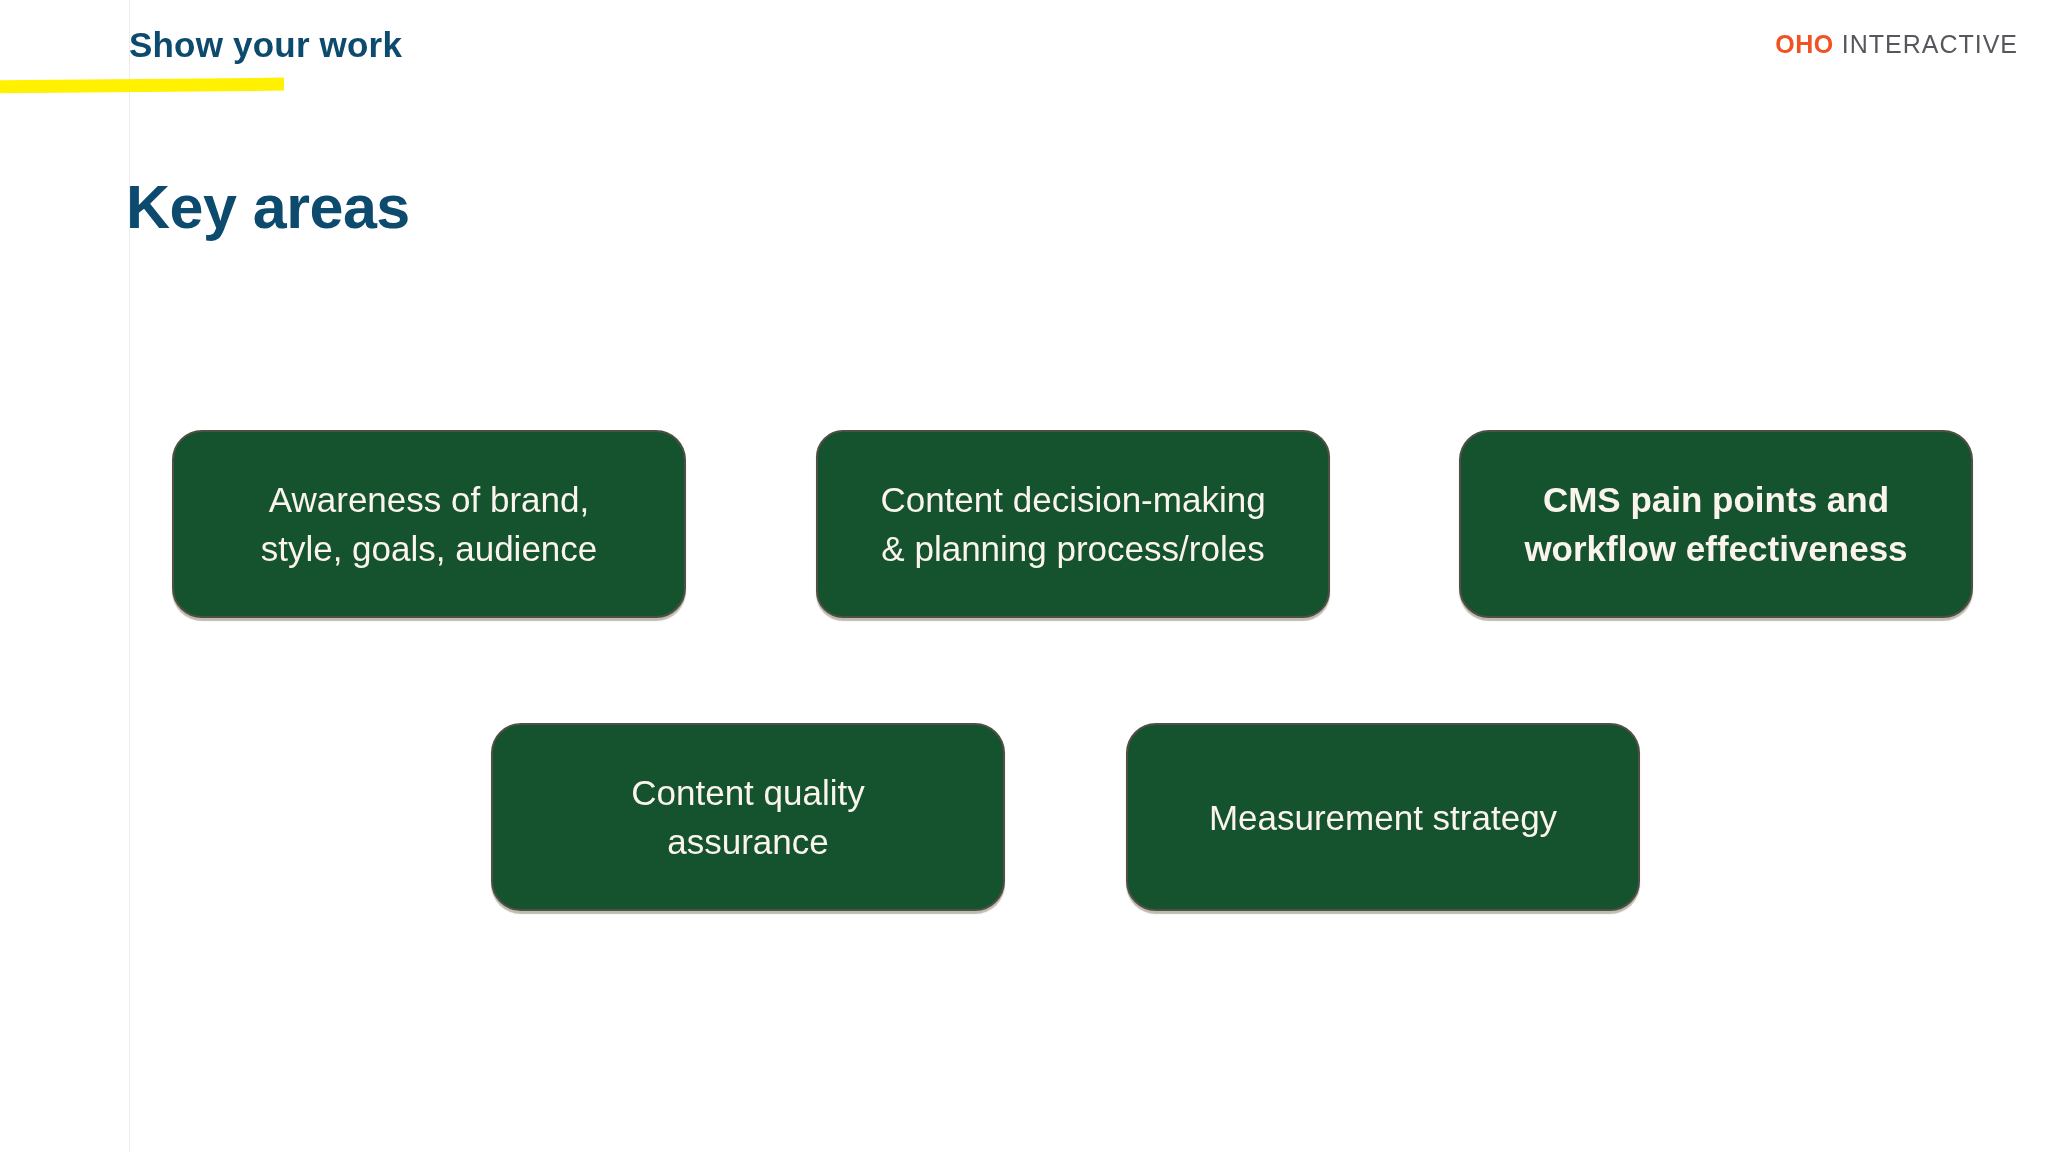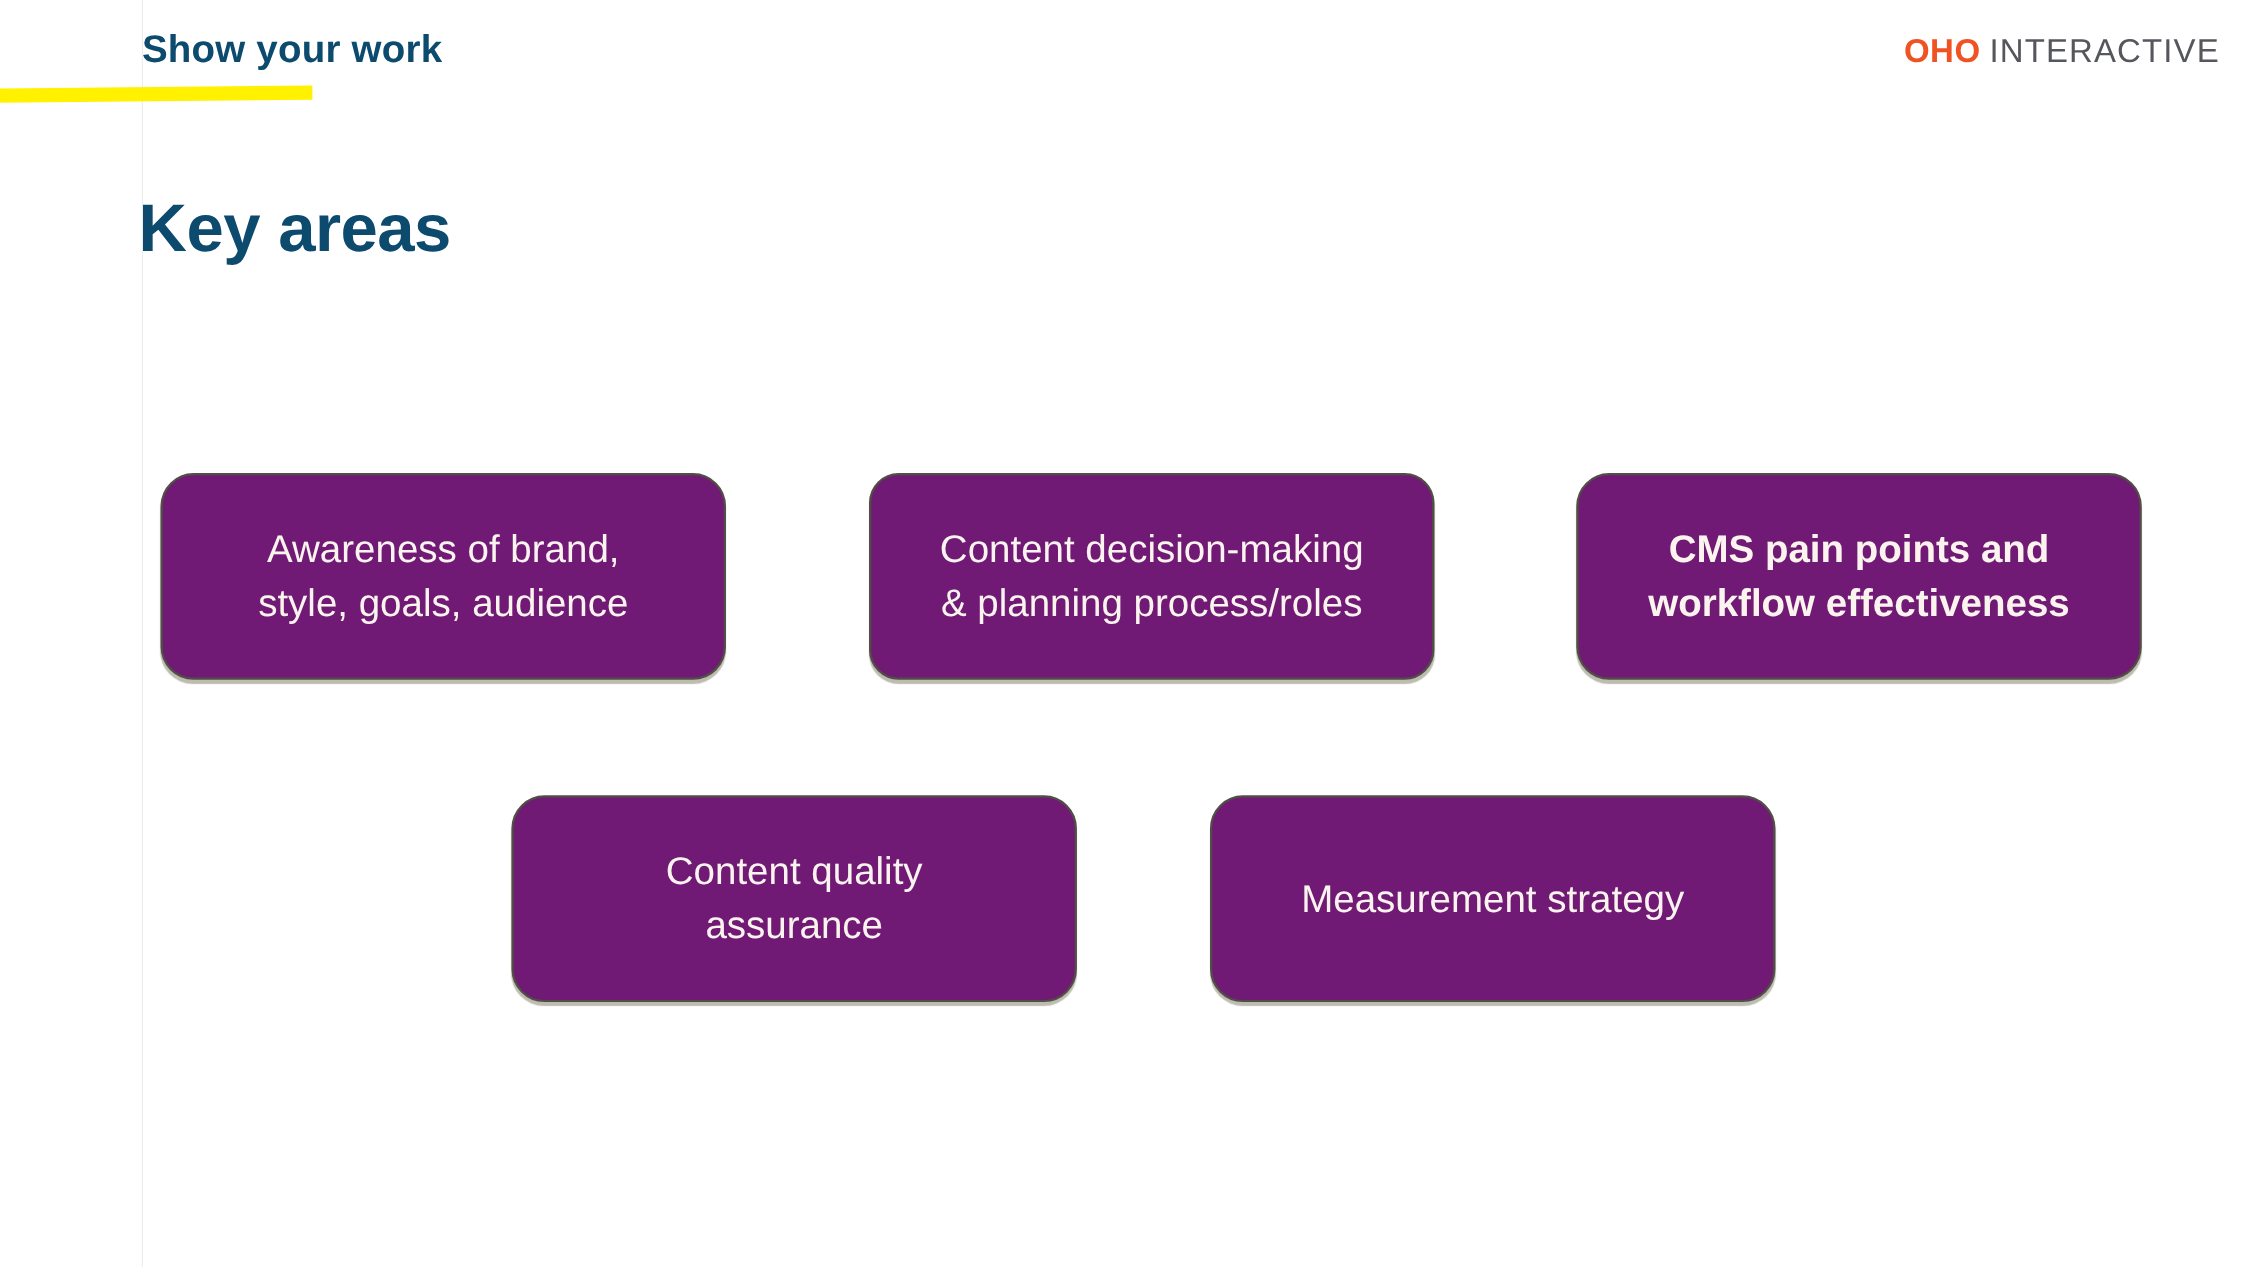--- a/index.html
+++ b/index.html
@@ -28,21 +28,21 @@
   .highlight-bar {
     position: absolute;
     left: -4px; top: 79px;
     width: 288px; height: 13px;
     background: #FFF100;
     transform: rotate(-0.55deg);
   }
   .logo {
     position: absolute;
     top: 30px; right: 30px;
-    font-size: 30px;
+    font-size: 25px;
     white-space: nowrap;
   }
   .logo-oho {
     color: #F05323;
     font-weight: 700;
     letter-spacing: 0.5px;
   }
   .logo-secondary {
     color: #55575C;
     font-weight: 400;
@@ -55,27 +55,28 @@
     margin: 0;
     font-size: 61px;
     font-weight: 700;
     color: #0c4a6e;
     letter-spacing: -0.5px;
   }
   .kbox {
     position: absolute;
     width: 514px; height: 188px;
     box-sizing: border-box;
-    background: #701a75;
+    background: #14532d;
     border: 2px solid #504f45;
     border-radius: 30px;
     box-shadow: 0 3px 1px rgba(110, 105, 80, 0.45);
     display: flex;
     align-items: center;
     justify-content: center;
+    margin-left: 26px;
   }
   .kbox-label {
     color: #FBF4EE;
     font-size: 35px;
     line-height: 49px;
     text-align: center;
     white-space: pre-line;
     padding: 0 20px;
   }
   .b1 { left: 146px;  top: 430px; }

